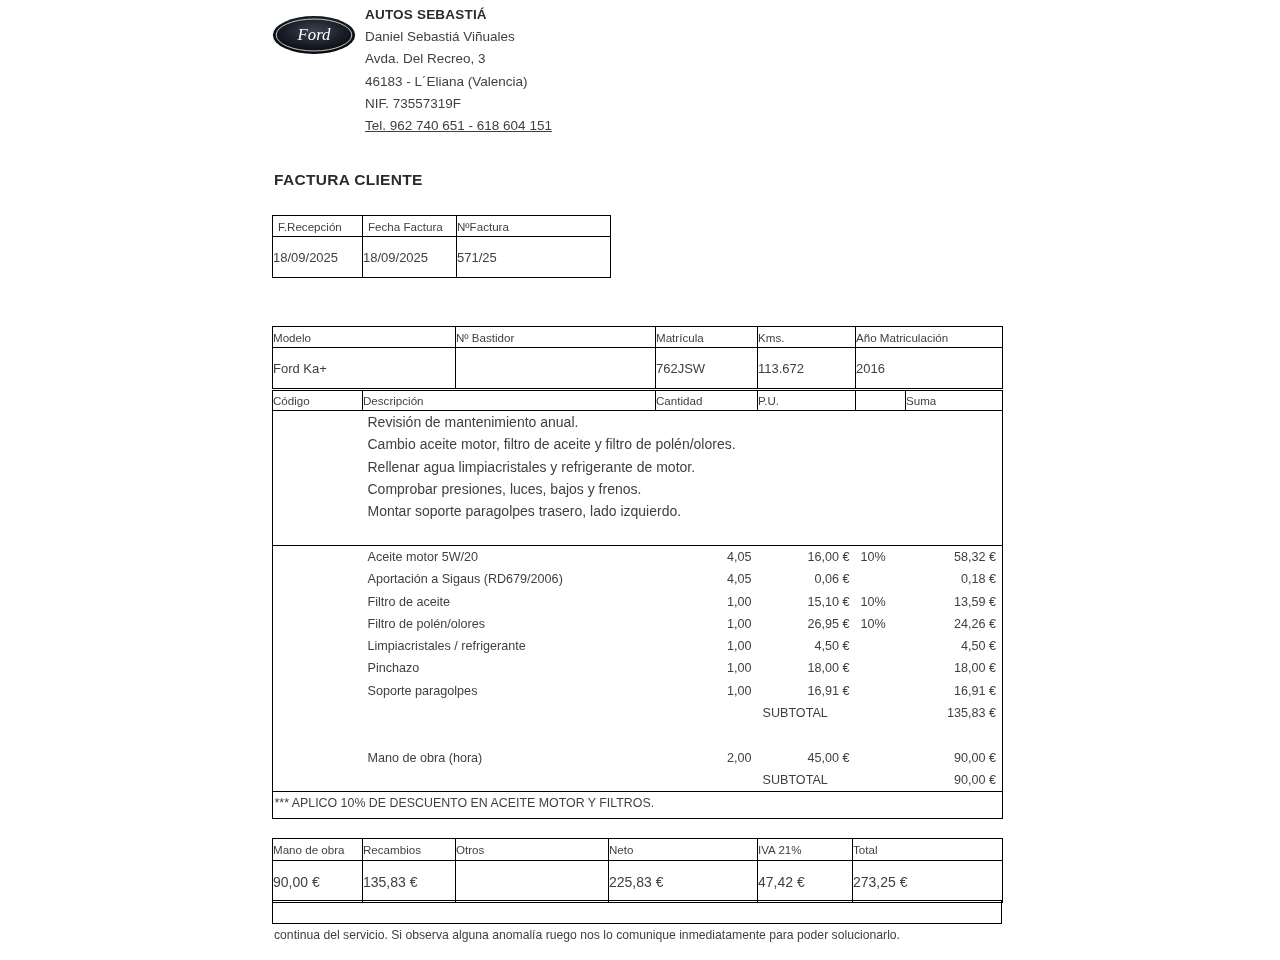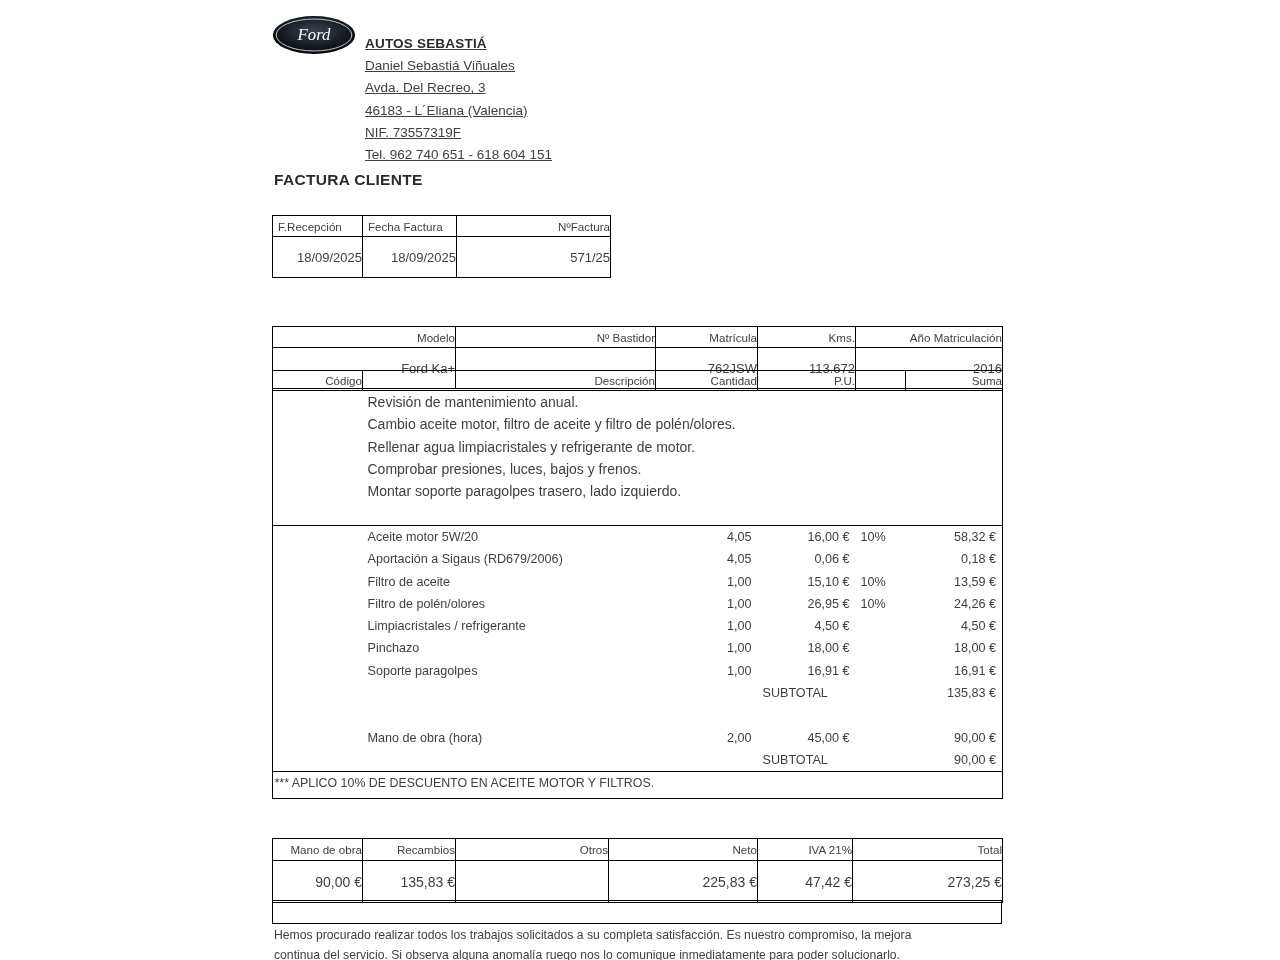--- a/index.html
+++ b/index.html
@@ -16,23 +16,22 @@
     overflow: hidden;
   }
   .page { position: absolute; left: 0; top: 0; width: 1168px; height: 960px; }
 
   
   .hdr-logo {
     position: absolute; left: 272px; top: 14px;
     width: 84px; height: 42px;
   }
   .hdr-block {
-    position: absolute; left: 365px; top: 33px;
+    position: absolute; left: 365px; top: 4px;
     width: 480px;
-    text-decoration: underline;
   }
   .hdr-line {
     font-size: 13.5px;
     line-height: 22.2px;
     color: #3f3f3f;
     white-space: nowrap;
   }
   .hdr-line.strong { font-weight: bold; font-size: 13.5px; color: #2b2b2b; letter-spacing: .2px;}
   .hdr-line.underline { text-decoration: underline; }
 
@@ -46,32 +45,32 @@
   .tbl { position: absolute; border-collapse: collapse; table-layout: fixed; }
   .tbl td, .tbl th {
     border: 1.3px solid #000;
     padding: 0;
     font-weight: normal;
     color: #3f3f3f;
     vertical-align: middle;
   }
   .th-cell { font-size: 11.6px; font-weight: bold; color: #2b2b2b; height: 20px; }
   .val-cell { font-size: 13px; height: 40px; }
-  .c { text-align: right; }
+  .c { text-align: left; }
   .l { text-align: left; padding-left: 5px !important; }
   .r { text-align: right; padding-right: 6px !important; }
 
   
   #meta-table { left: 272px; top: 215px; width: 338px; }
 
   
   #vehicle-table { left: 272px; top: 326px; width: 730px; }
 
   
-  #items-table { left: 272px; top: 370px; width: 730px; }
+  #items-table { left: 272px; top: 390px; width: 730px; }
   #items-table .hdrrow td { height: 19px; }
   .desc-big { font-size: 14px; color: #3f3f3f; }
   .item-row td { font-size: 12.6px; border: none; height: 22.3px; }
   .work-row td { border: none; height: 22.3px; }
   .lefty { border-left: 1.3px solid #000 !important; }
   .righty { border-right: 1.3px solid #000 !important; }
   .botline { border-bottom: 1.3px solid #000 !important; }
   .sub-label { font-weight: bold; font-size: 12.6px; color: #2b2b2b; }
   .sub-val { font-weight: bold; font-size: 12.6px; color: #2b2b2b; }
 
@@ -351,17 +350,16 @@
 
   <table class="tbl" id="blank-table">
     <tbody>
       <tr>
         <td></td>
       </tr>
     </tbody>
   </table>
 
   <div class="footer">
-    <div>Hemos  procurado realizar  todos  los  trabajos  solicitados  a  su  completa  satisfacción.   Es nuestro compromiso, la mejora</div>
     <div>continua del servicio. Si observa  alguna  anomalía  ruego  nos lo  comunique  inmediatamente  para  poder  solucionarlo.</div>
   </div>
 
 </div>
 
 </body></html>

